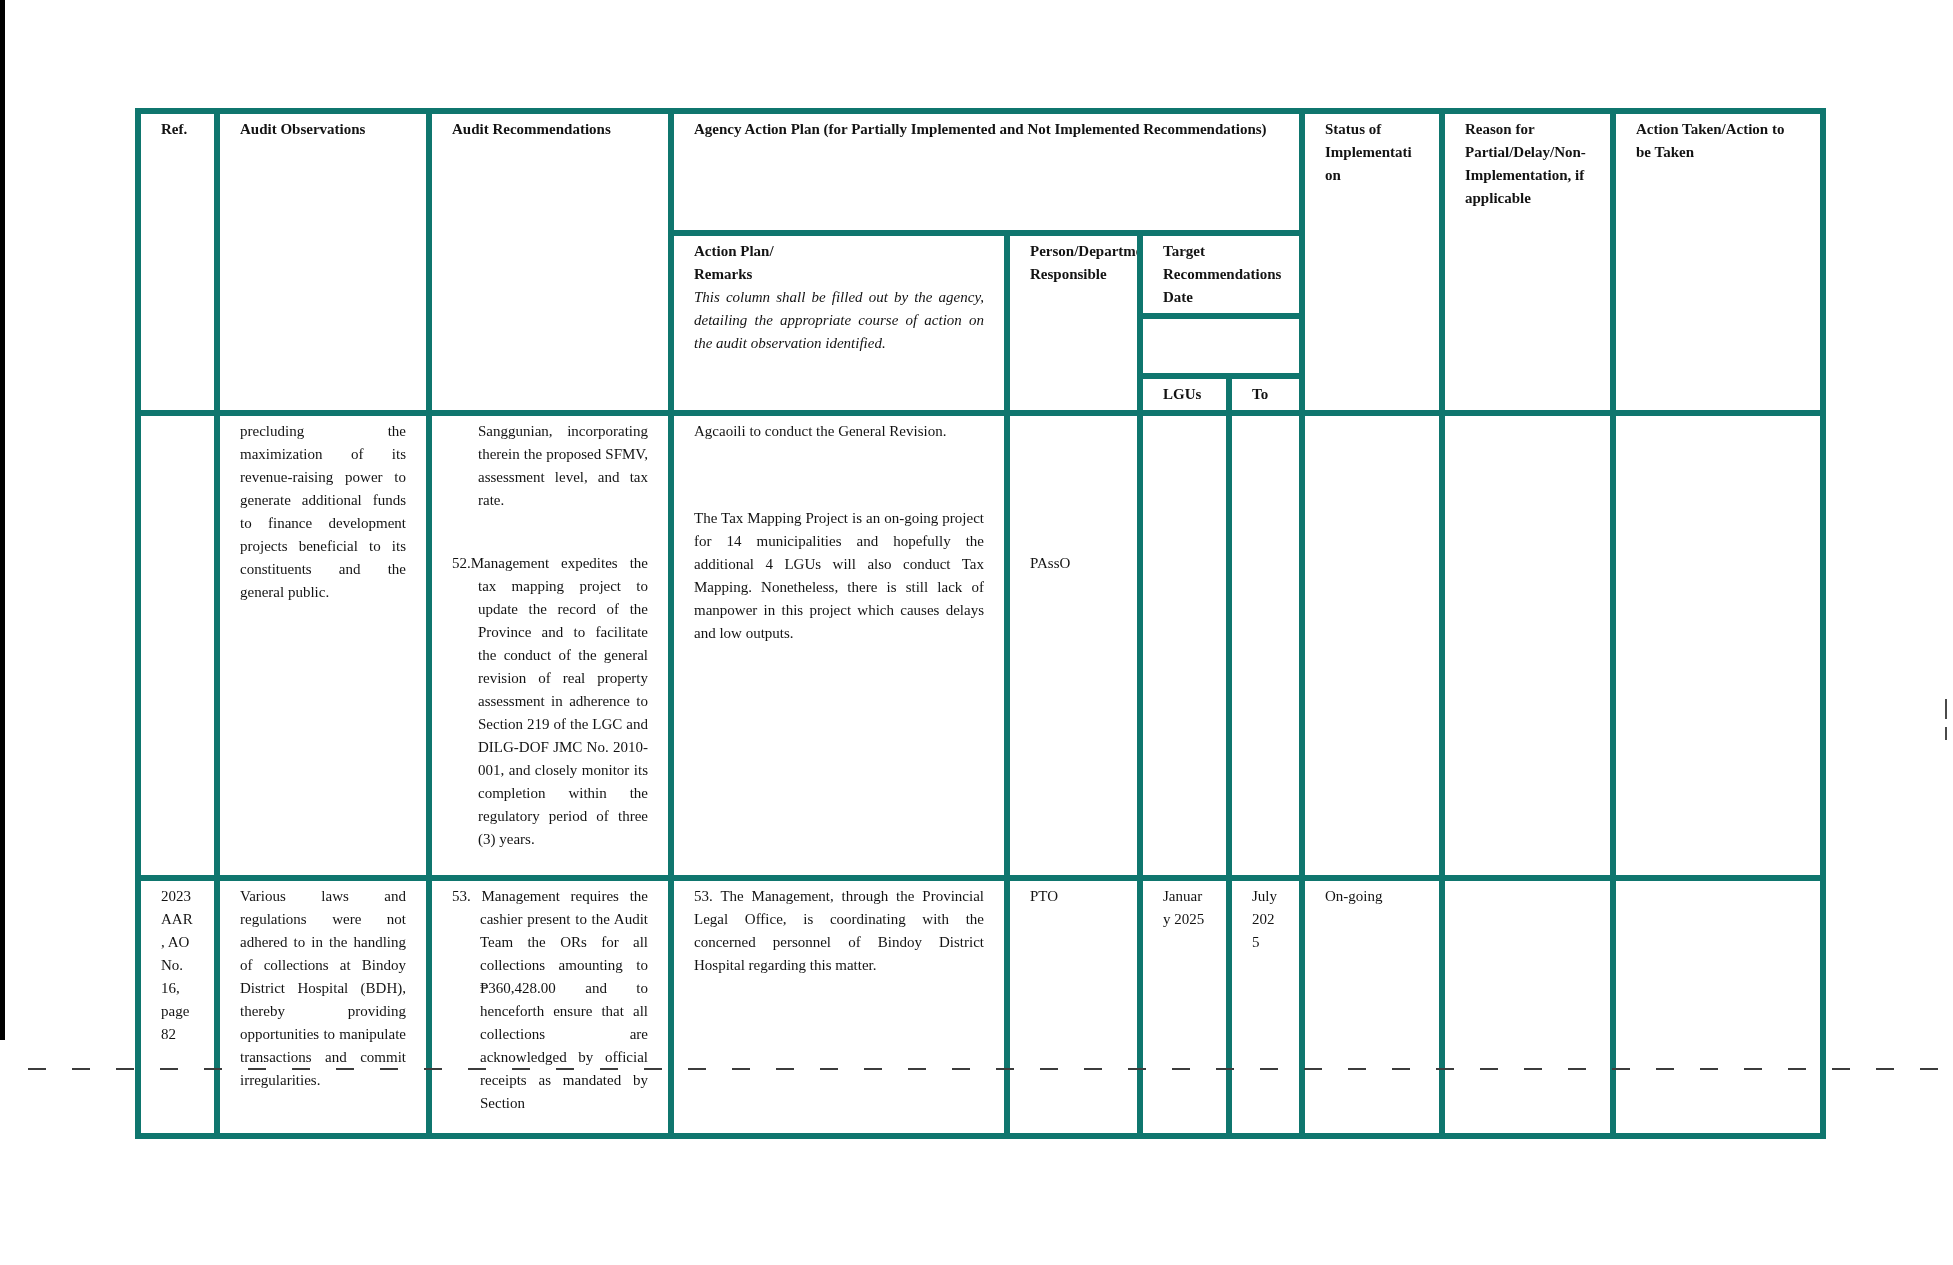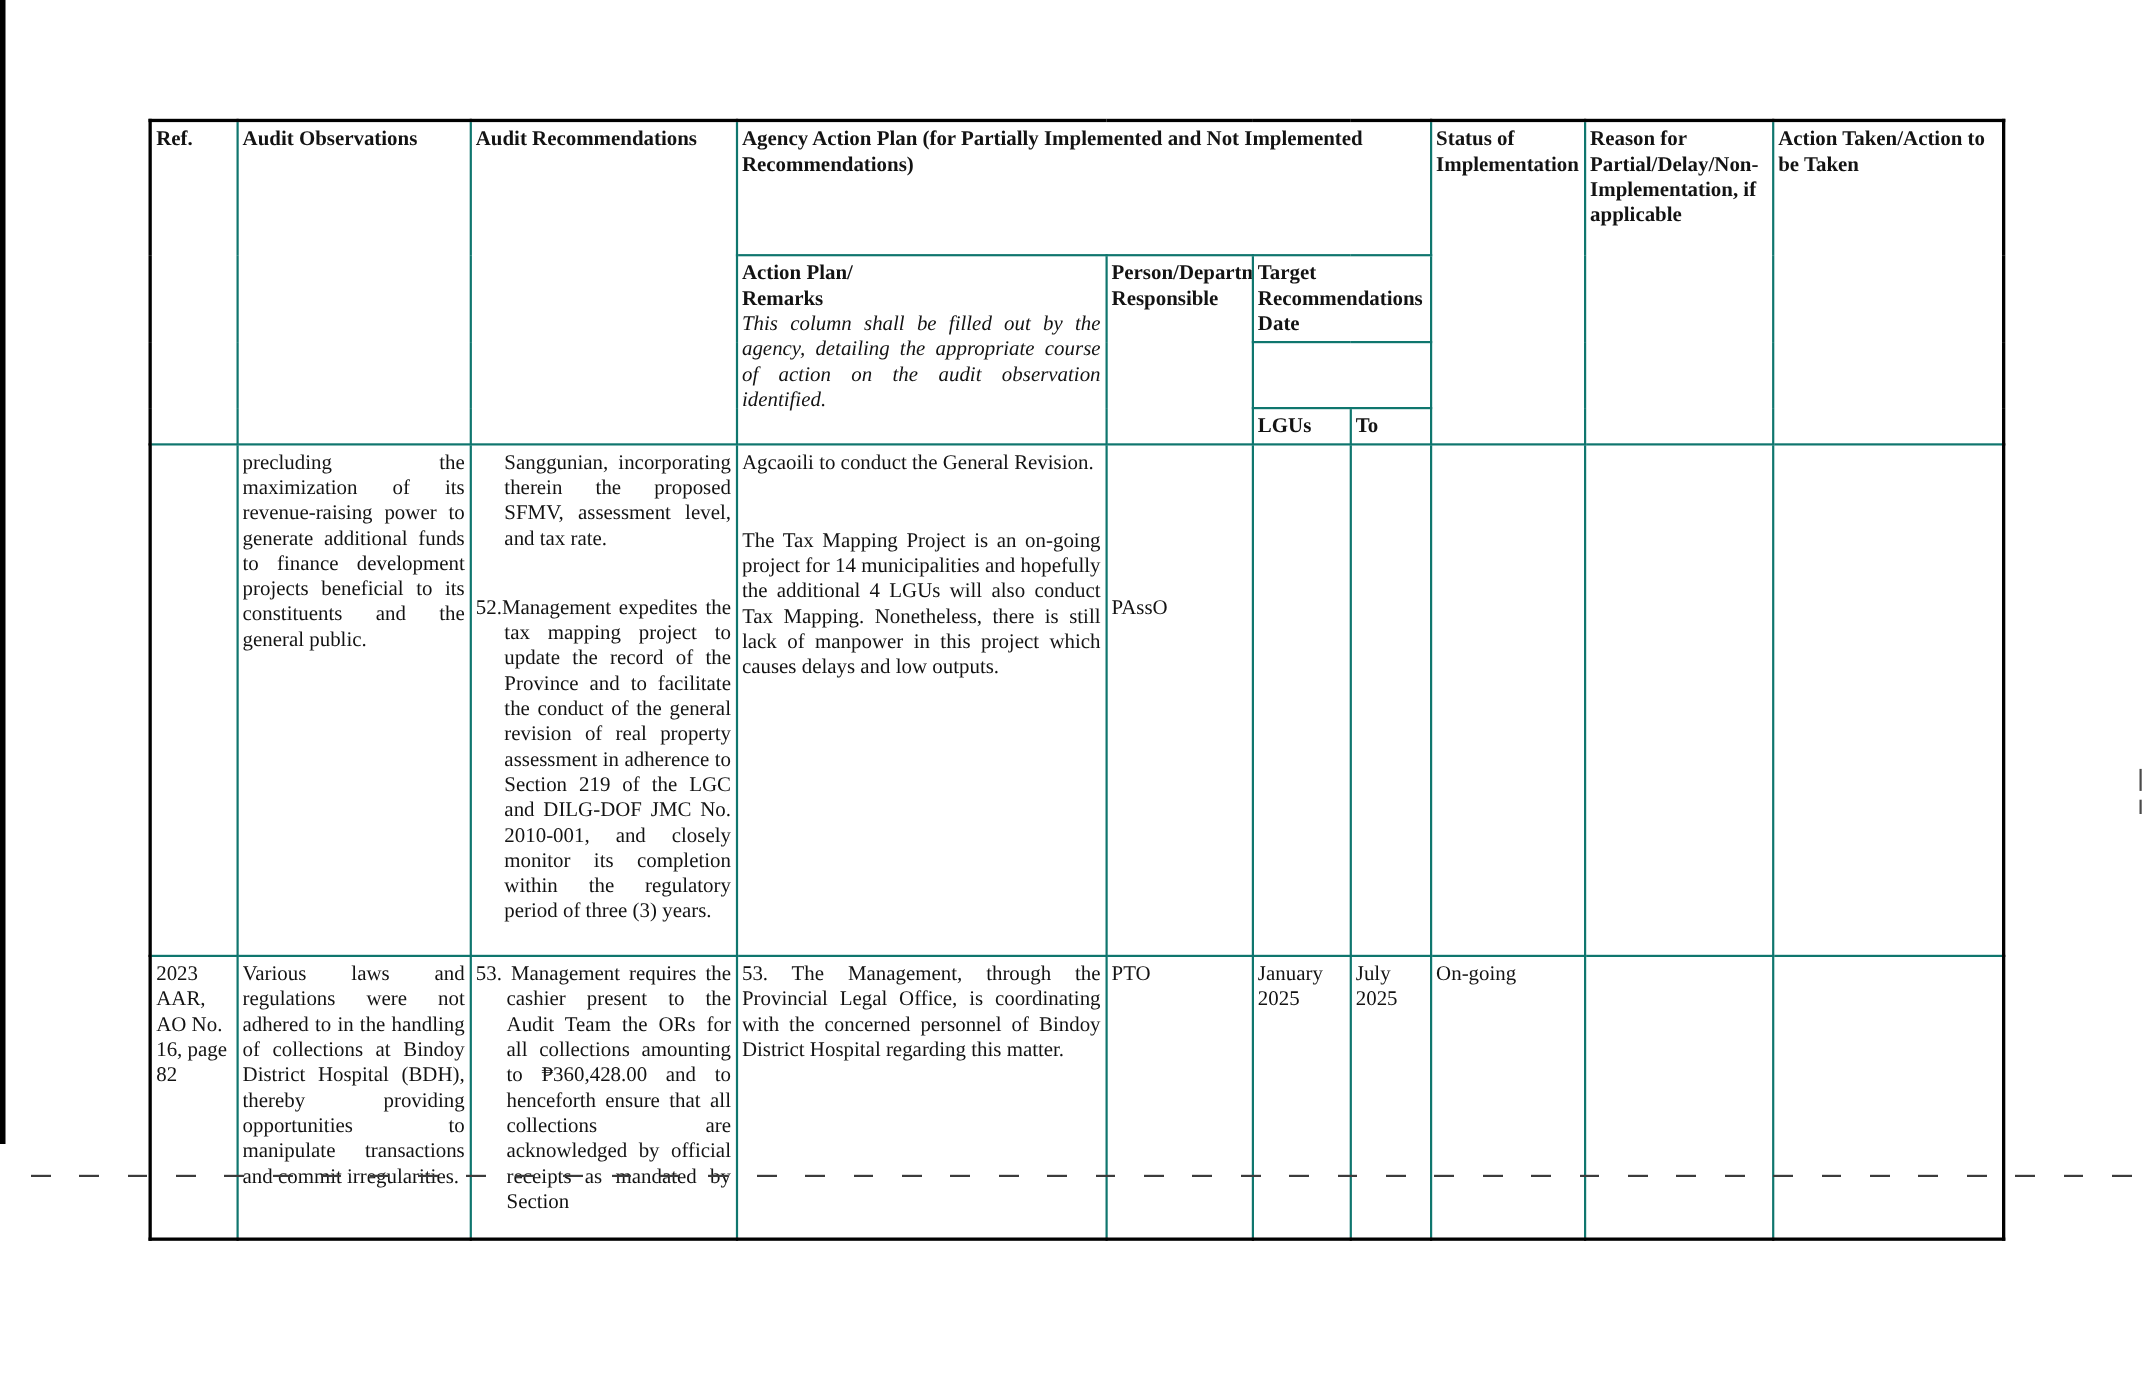--- a/index.html
+++ b/index.html
@@ -25,23 +25,23 @@
   .right-mark.m2 { left:1945px; top:727px; height:13px; }
 
   
   table.audit-table {
     position:absolute; left:135px; top:108px;
     width:1685px;
     border-collapse:collapse; table-layout:fixed;
     border:3px solid #000;
   }
   .audit-table th, .audit-table td {
-    border:2px solid #0f766e;
-    padding:4px 4px;
-    font-size:19px;
+    border:6px solid #0f766e;
+    padding:4px 20px;
+    font-size:15px;
     line-height:23px;
     vertical-align:top;
     overflow:hidden;
   }
   .audit-table th { font-weight:bold; text-align:left; }
 
   tr.r-group  { height:122px; }
   tr.r-sub    { height:68px; }
   tr.r-gap    { height:60px; }
   tr.r-fromto { height:32px; }
@@ -57,21 +57,21 @@
 
   .pad-status { padding-top:26px; }
   .pad-reason { padding-top:6px; }
   .pad-taken  { padding-top:40px; }
 
   p { margin:0; }
   .indent26 { padding-left:26px; }
   .hang26   { padding-left:26px; text-indent:-26px; }
   .hang28   { padding-left:28px; text-indent:-28px; }
   .gap-rec  { margin-top:40px; }
-  .gap-plan { margin-top:48px; }
+  .gap-plan { margin-top:64px; }
   .gap-person { margin-top:132px; }
 
   .clip465 { max-height:455px; overflow:hidden; }
   .clip258 { max-height:248px; overflow:hidden; }
 </style>
 </head>
 <body>
 
 <div class="page">
 

